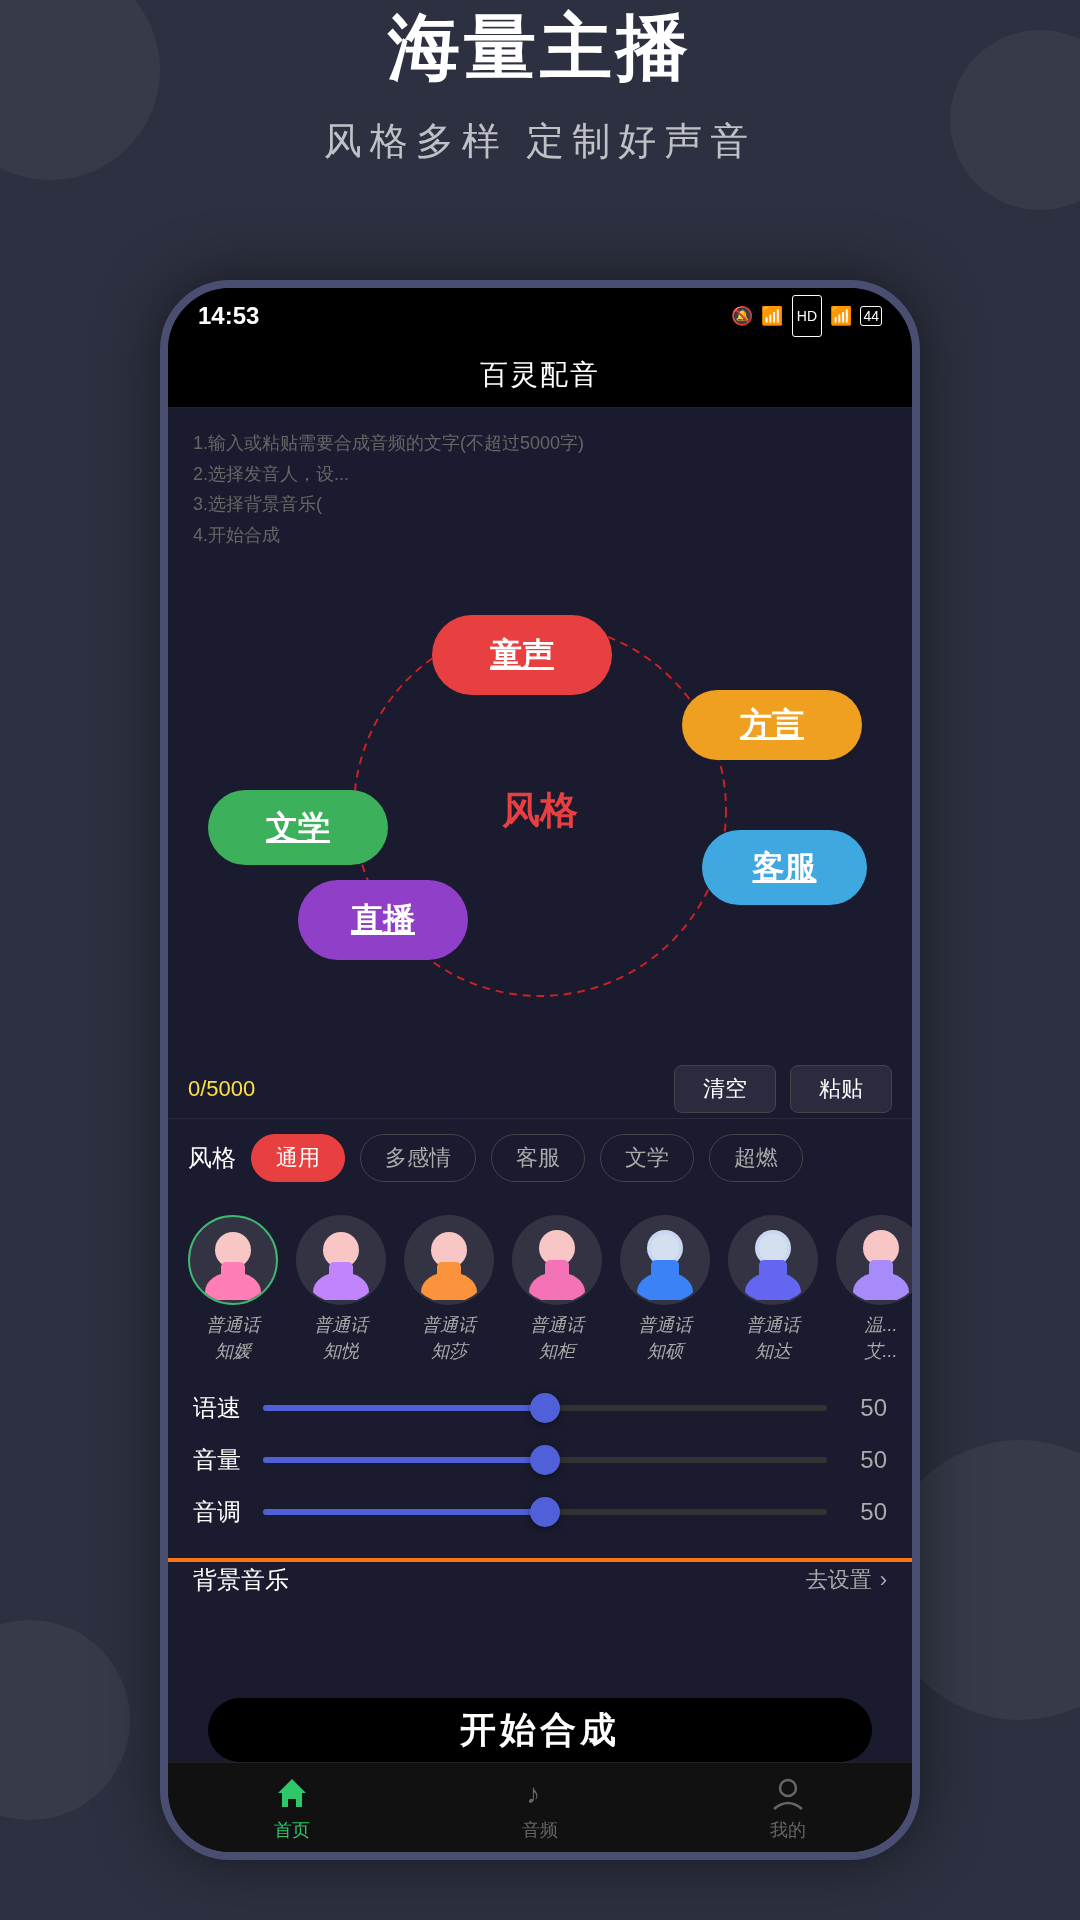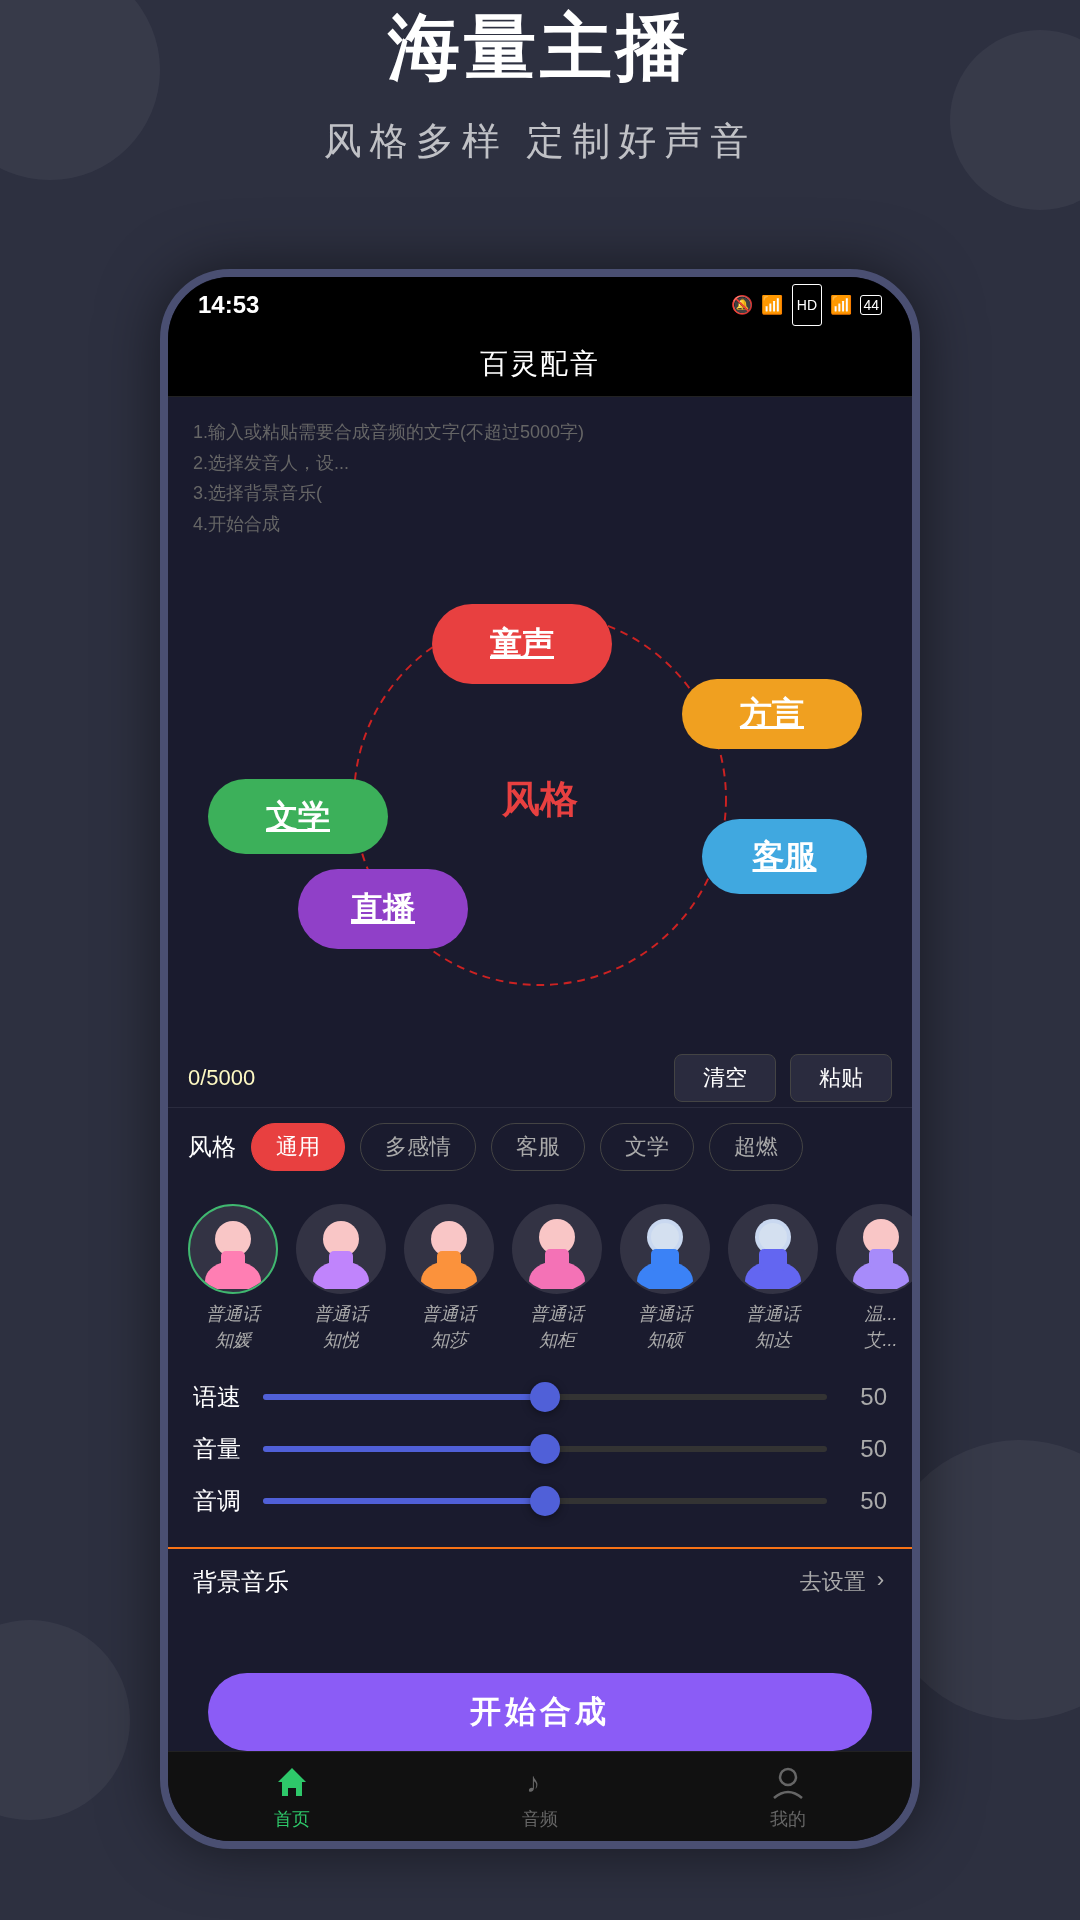--- a/index.html
+++ b/index.html
@@ -35,21 +35,21 @@
 
     .sub-title {
       color: rgba(255,255,255,0.7);
       font-size: 38px;
       letter-spacing: 8px;
     }
 
     
     .phone-wrapper {
       position: absolute;
-      top: 269px;
+      top: 280px;
       left: 50%;
       transform: translateX(-50%);
       width: 760px;
       height: 1580px;
     }
 
     .phone-frame {
       width: 100%;
       height: 100%;
       background: #1a1b2e;
@@ -204,21 +204,21 @@
     
     .counter-row {
       display: flex;
       align-items: center;
       justify-content: space-between;
       padding: 5px 20px;
       background: #1a1b2e;
     }
 
     .counter-text {
-      color: #fef9c3;
+      color: #fde047;
       font-size: 22px;
     }
 
     .action-btns {
       display: flex;
       gap: 14px;
     }
 
     .action-btn {
       background: #2a2b3e;
@@ -364,24 +364,23 @@
       font-size: 24px;
       width: 45px;
       text-align: right;
     }
 
     
     .bg-music-row {
       display: flex;
       align-items: center;
       justify-content: space-between;
-      padding: 17px 25px;
+      padding: 2px 25px;
       background: #1a1b2e;
-      border-top: 2px solid #f97316;
-      font-family: Liberation Mono, monospace;
+      border-top: 4px solid #f97316;
     }
 
     .bg-music-label {
       color: white;
       font-size: 24px;
     }
 
     .bg-music-right {
       display: flex;
       align-items: center;
@@ -394,26 +393,26 @@
     .bottom-action {
       position: absolute;
       bottom: 90px;
       left: 0;
       right: 0;
       padding: 0 40px;
       z-index: 20;
     }
 
     .synthesize-btn {
-      background: #8b5cf6;
-      color: white;
-      font-size: 31px;
+      background: #000000;
+      color: white;
+      font-size: 36px;
       font-weight: bold;
       width: 100%;
-      height: 78px;
+      height: 64px;
       border: none;
       border-radius: 50px;
       cursor: pointer;
       letter-spacing: 4px;
     }
 
     
     .bottom-nav {
       position: absolute;
       bottom: 0;

